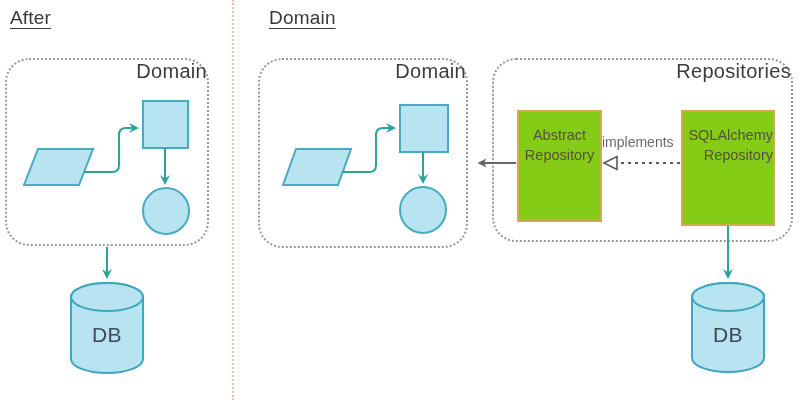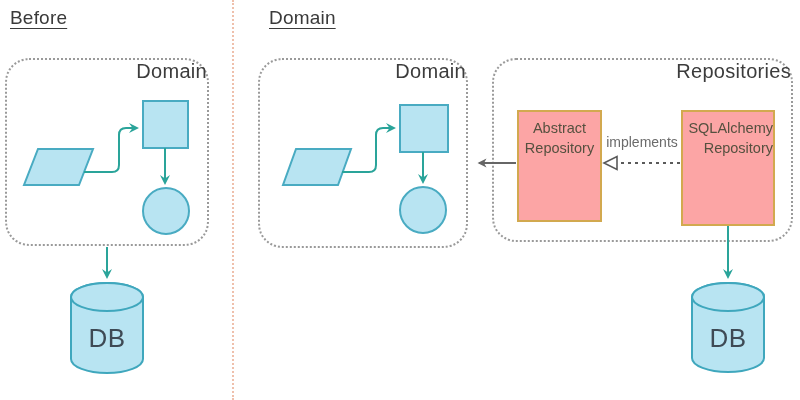--- a/index.html
+++ b/index.html
@@ -18,29 +18,29 @@
   .container-box{
     border:2px dotted #9a9a9a;border-radius:24px;box-sizing:border-box;
     background:transparent;
   }
   .container-title{
     position:absolute;left:0;top:0;width:100%;text-align:right;
     font-size:20px;color:#3c3c3c;letter-spacing:.3px;
   }
   
   .repo-box{
-    background:#fca5a5;border:2px solid #d2a94f;box-sizing:border-box;
+    background:#84cc16;border:2px solid #d2a94f;box-sizing:border-box;
     text-align:center;font-size:14.5px;line-height:1.35;color:#55503f;
-    padding-top:7px;
+    padding-top:14px;
   }
   .relation-label{
-    font-size:14px;color:#6b6b6b;text-align:center;
+    font-size:14px;color:#6b6b6b;
   }
   .db-label{
-    font-size:26px;color:#3e4a55;text-align:center;letter-spacing:.5px;
+    font-size:21px;color:#3e4a55;text-align:center;letter-spacing:.5px;
   }
   
   .divider{
     width:0;border-left:2px dotted #efc0ac;
   }
   
   svg{position:absolute;left:0;top:0;pointer-events:none;}
   .shape{fill:#b8e4f2;stroke:#49abc2;stroke-width:2;}
   .cyl{fill:#b8e4f2;stroke:#3fa7bd;stroke-width:2;}
   .flow{fill:none;stroke:#2aa49a;stroke-width:2;}
@@ -48,21 +48,21 @@
   .dash-line{fill:none;stroke:#5a5a5a;stroke-width:2;stroke-dasharray:3 4;}
   .open-head{fill:#ffffff;stroke:#5a5a5a;stroke-width:1.6;}
 </style>
 </head>
 <body>
 
 <div id="stage">
 
   <div class="abs divider" style="left:232px;top:0;height:400px;"></div>
 
-  <div class="abs heading" style="left:10px;top:7px;">Before</div>
+  <div class="abs heading" style="left:10px;top:7px;">After</div>
 
   <div class="abs container-box" style="left:5px;top:58px;width:204px;height:188px;">
     <div class="container-title">Domain</div>
   </div>
 
   <div class="abs heading" style="left:269px;top:7px;">Domain</div>
 
   <div class="abs container-box" style="left:258px;top:58px;width:210px;height:190px;">
     <div class="container-title">Domain</div>
   </div>

